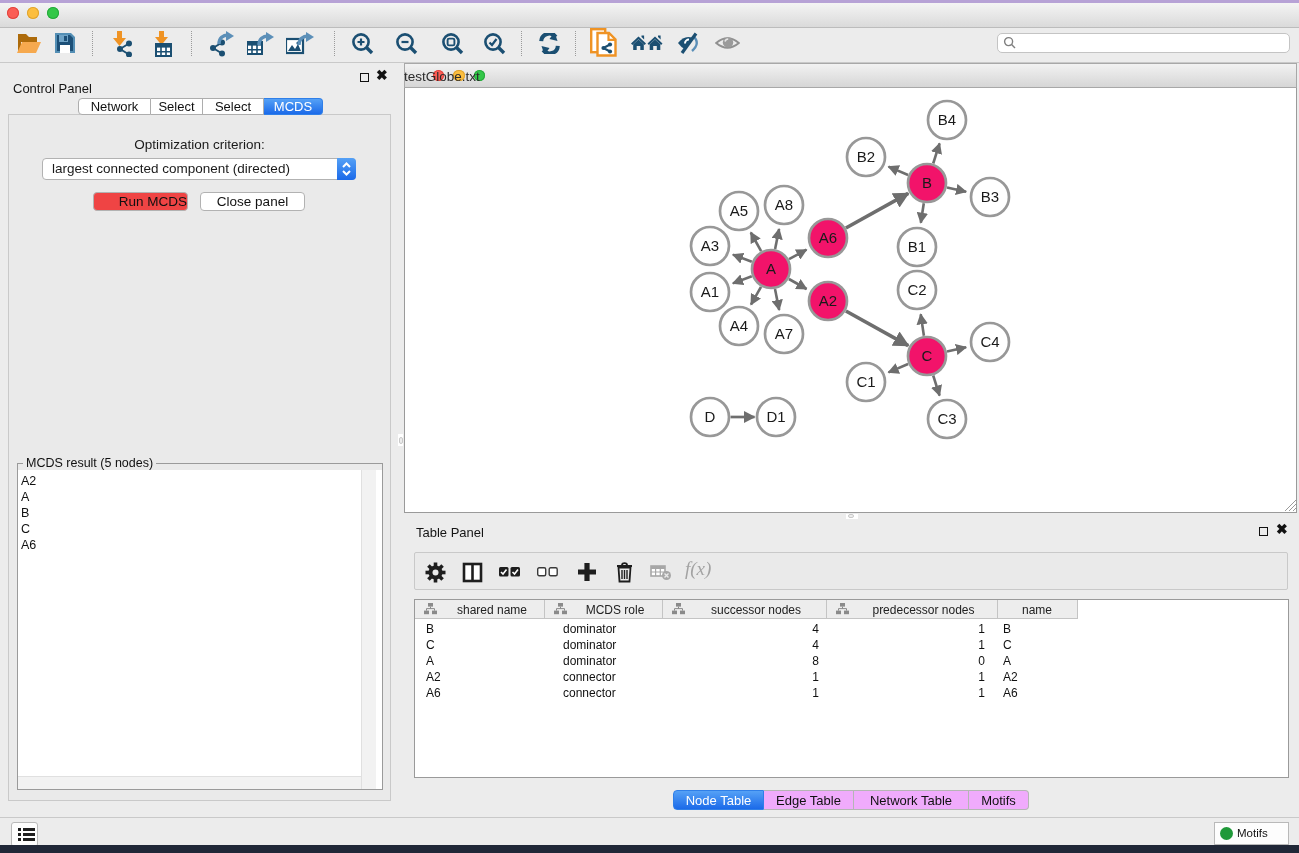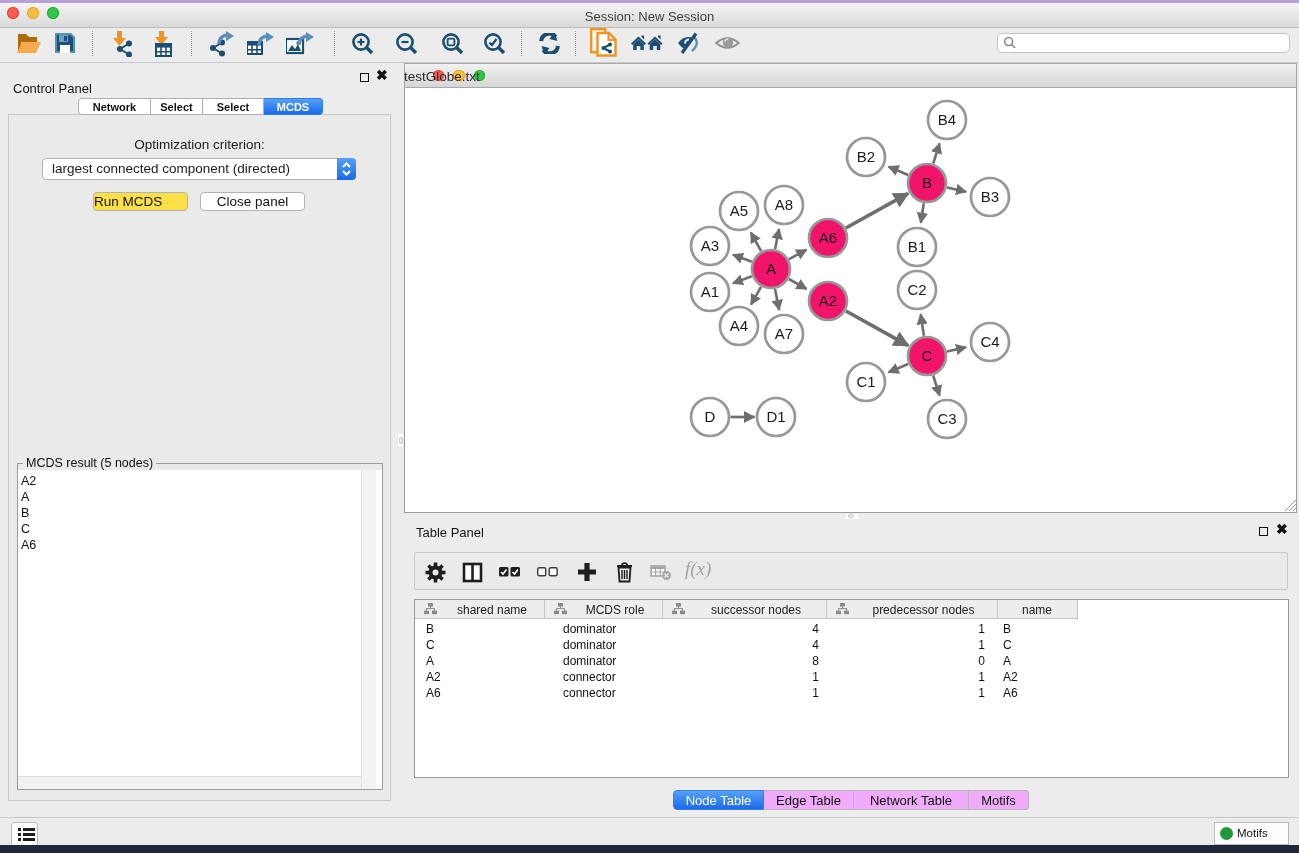--- a/index.html
+++ b/index.html
@@ -1,30 +1,29 @@
 <!DOCTYPE html>
 <html><head><meta charset="utf-8"><style>
 * { margin:0; padding:0; box-sizing:border-box; }
 body { font-family:"Liberation Sans", sans-serif; }
 #app { position:relative; width:1299px; height:853px; background:#ececec; overflow:hidden; font-family:"Liberation Sans", sans-serif; }
 .abs { position:absolute; }
 .tsep { position:absolute; top:31px; height:25px; width:0; border-left:1px dotted #9a9a9a; }
 .panelhead { font-size:13px; color:#151515; }
-.tabbtn { position:absolute; top:98px; height:17px; border:1px solid #adadad; background:#ffffff; font-size:11px; color:#111; text-align:center; line-height:16px;font-weight:bold; }
+.tabbtn { position:absolute; top:98px; height:17px; border:1px solid #adadad; background:#ffffff; font-size:13px; color:#111; text-align:center; line-height:16px; }
 .btab { position:absolute; top:790px; height:20px; border:1px solid #b5b5b5; background:#f0abfc; font-size:13px; color:#111; text-align:center; line-height:19px; }
 </style></head><body>
 <div id="app">
 
 <div class="abs" style="left:0;top:0;width:1299px;height:3px;background:#b7a2d6"></div>
 
 <div class="abs" style="left:0;top:3px;width:1299px;height:25px;background:linear-gradient(#f4f4f4,#dadada);border-bottom:1px solid #bcbcbc"></div>
 <div style="position:absolute;left:6.5px;top:6.5px;width:12px;height:12px;border-radius:50%;background:#fb5d55;box-shadow:inset 0 0 0 1px #e1443e"></div>
     <div style="position:absolute;left:27px;top:6.5px;width:12px;height:12px;border-radius:50%;background:#fcbe3e;box-shadow:inset 0 0 0 1px #dfa32f"></div>
     <div style="position:absolute;left:47.3px;top:6.5px;width:12px;height:12px;border-radius:50%;background:#33c748;box-shadow:inset 0 0 0 1px #27a83c"></div>
-<div class="abs" style="left:0;top:9px;width:1299px;text-align:center;font-size:13px;color:#404040">Session: New Session</div>
 
 <svg style="position:absolute;left:16px;top:31px" width="26" height="25" viewBox="0 0 26 25">
 <path d="M2,3 h8 l3,3 h8 v5 H2 z" fill="#ad6b0b"></path>
 <path d="M2,3 v17 h3 v-9 z" fill="#ad6b0b"></path>
 <path d="M1,22 L6,11 H25 L20,22 z" fill="#f6a94e"></path>
 </svg>
 <svg style="position:absolute;left:53px;top:31px" width="24" height="24" viewBox="0 0 24 24">
 <path d="M2,2 h16 l4,4 v16 H2 z" fill="#548fb5"></path>
 <path d="M4,4 h13 l3,3 v13 H4 z" fill="#1d5078"></path>
 <rect x="6" y="4" width="9" height="7" fill="#6fa3c6"></rect>
@@ -165,21 +164,21 @@
 <div class="tabbtn" style="left:264px;width:59px;border-left:none;border-radius:0 4px 4px 0;background:linear-gradient(#55a1f6,#1b6ae9);border-color:#2f7fe8;color:#fff">MCDS</div>
 
 <div class="abs" style="left:42px;top:158px;width:314px;height:22px;background:#ffffff;border:1px solid #b2b2b2;border-radius:4px;font-size:13.5px;color:#1a1a1a;line-height:20px;padding-left:9px">largest connected component (directed)</div>
 
 <div class="abs" style="left:8px;top:137px;width:383px;text-align:center;font-size:13.5px;color:#1a1a1a">Optimization criterion:</div>
 <div class="abs" style="left:337px;top:158px;width:19px;height:22px;background:linear-gradient(#55a1f6,#1b6ae9);border-radius:0 4px 4px 0"></div>
 <svg class="abs" style="left:340px;top:161px" width="13" height="16" viewBox="0 0 13 16">
       <path d="M3,6 L6.5,2.5 L10,6 M3,10 L6.5,13.5 L10,10" stroke="#ffffff" stroke-width="2" fill="none"></path>
     </svg>
 
-<div class="abs" style="left:93px;top:192px;width:95px;height:19px;background:#fde047;border:1px solid #b2b2b2;border-radius:4px;font-size:13.5px;color:#111;text-align:left;line-height:17px">Run MCDS</div>
+<div class="abs" style="left:93px;top:192px;width:95px;height:19px;background:#ef4444;border:1px solid #b2b2b2;border-radius:4px;font-size:13.5px;color:#111;text-align:right;line-height:17px">Run MCDS</div>
 <div class="abs" style="left:200px;top:192px;width:105px;height:19px;background:#ffffff;border:1px solid #b2b2b2;border-radius:4px;font-size:13.5px;color:#111;text-align:center;line-height:17px">Close panel</div>
 
 <div class="abs" style="left:17px;top:463px;width:366px;height:327px;border:1px solid #9a9a9a"></div>
 <div class="abs" style="left:23px;top:456px;background:#eaeaea;padding:0 3px;font-size:12.5px;color:#111">MCDS result (5 nodes)</div>
 <div class="abs" style="left:18px;top:470px;width:364px;height:319px;background:#ffffff"></div>
 <div class="abs" style="left:21px;top:473px;font-size:12.5px;color:#111;line-height:16px">A2<br>A<br>B<br>C<br>A6</div>
 <div class="abs" style="left:361px;top:470px;width:15px;height:319px;background:#f2f2f2;border-left:1px solid #e0e0e0"></div>
 <div class="abs" style="left:18px;top:776px;width:343px;height:13px;background:#f2f2f2;border-top:1px solid #e0e0e0"></div>
 
 <div class="abs" style="left:404px;top:63px;width:893px;height:450px;background:#ffffff;border:1px solid #9a9a9a"></div>

